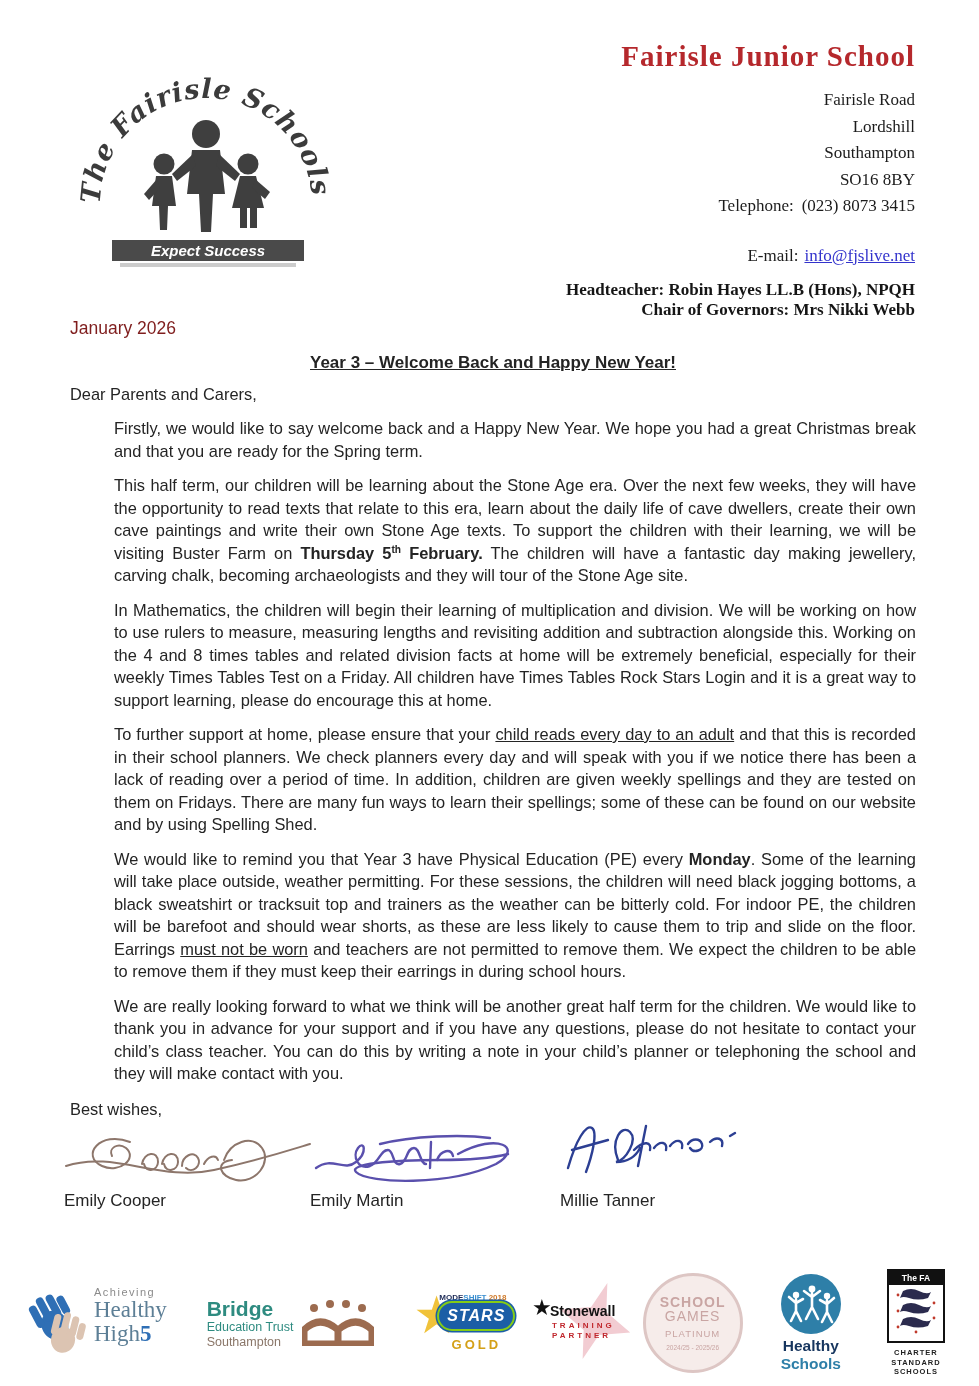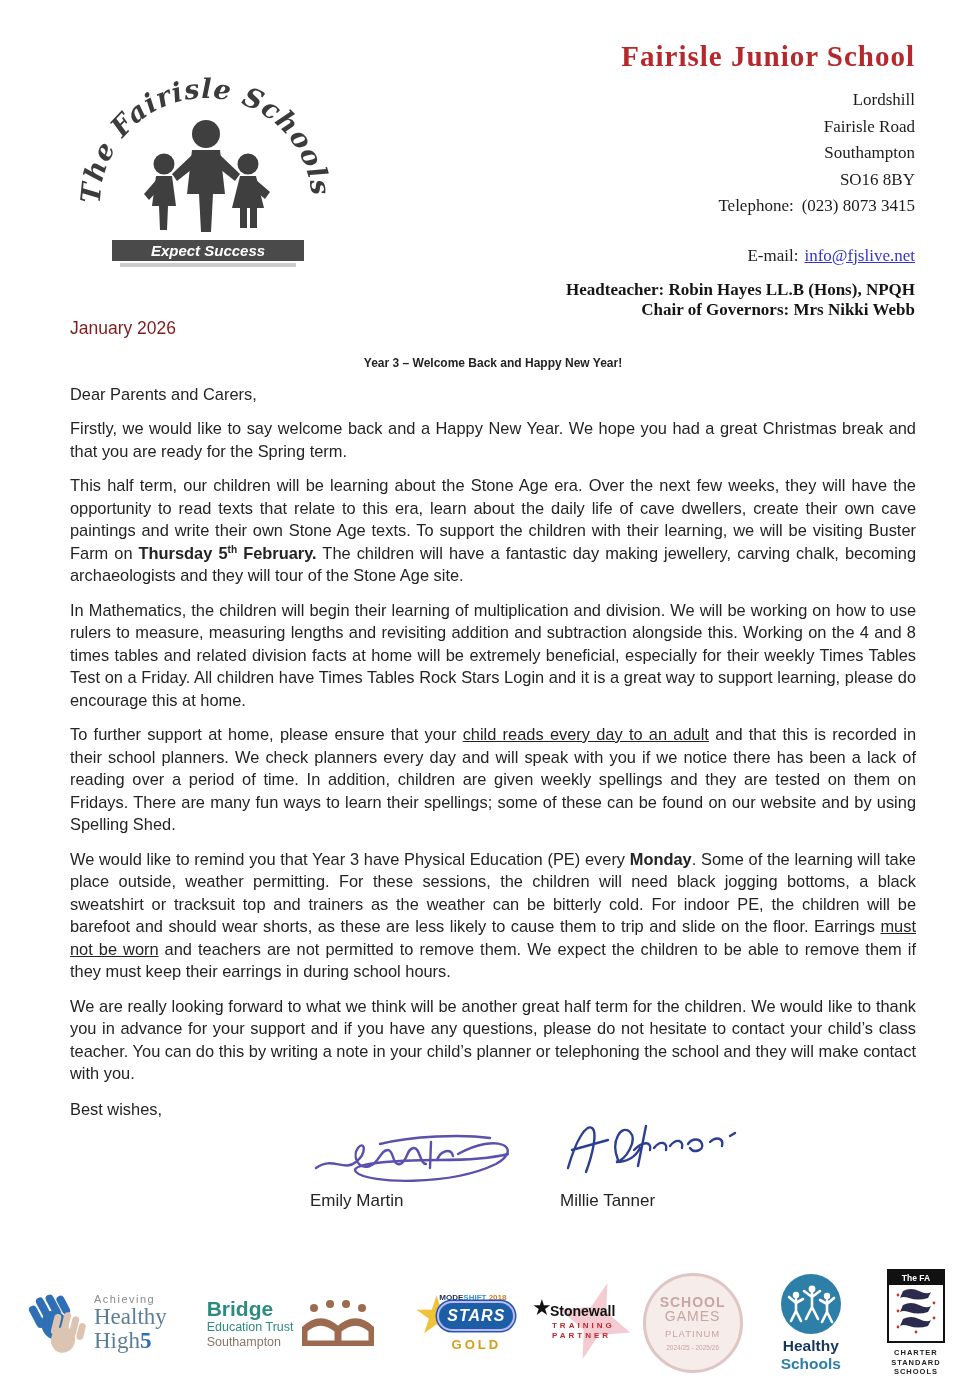--- a/index.html
+++ b/index.html
@@ -14,56 +14,56 @@
   .phone-line { font-size:17px; line-height:26.5px; color:#1c1c1c; }
   .phone-line .lbl { margin-right:8px; }
   .email-line { font-size:17px; margin-top:26px; color:#1c1c1c; }
   .email-line .lbl { margin-right:6px; }
   .email-link { text-decoration:underline; }
   .head-lines { margin-top:14px; font-weight:bold; font-size:17px; line-height:20px; color:#151515;text-align:right; }
 
   
   .date { position:absolute; left:70px; top:318px; font-size:17.5px; color:#7f1d1d; }
   .letter-body { position:absolute; left:70px; top:352px; width:846px; font-size:16.4px; line-height:22.5px; text-align:justify; color:#242424; }
-  .letter-title { text-align:center; font-weight:bold; font-size:12px; }
+  .letter-title { text-align:center; font-weight:bold; text-decoration:underline; font-size:17px; }
   .salutation { margin-top:8px; }
-  .letter-body p.para { margin-top:12px; }
+  .letter-body p.para { margin-top:12px;margin-left:44px; }
   sup { font-size:62%; line-height:0; }
   .closing { margin-top:13px; }
 
   .sig-row { position:relative; height:90px; margin-top:2px; }
   .sig-col { position:absolute; bottom:0; }
   .sig-col .sig-name { font-size:17px; text-align:left; }
   .sig-svg { position:absolute; bottom:20px; left:0; pointer-events:none; }
   .sig-col.c1 { left:-6px; width:250px; }
   .sig-col.c2 { left:240px; width:240px; }
   .sig-col.c3 { left:490px; width:230px; }
 
   
   .footer-logos { position:absolute; left:26px; right:26px; top:1268px; height:110px; display:flex; align-items:center; justify-content:space-between; }
   .flogo { position:relative; flex:0 0 auto; }
 
-  .hh5 { display:flex; align-items:center; gap:6px; width:170px; }
+  .hh5 { display:flex; gap:6px; width:170px; }
   .hh5-text .l1 { font-size:11px; letter-spacing:1.5px; color:#8a8a8a; }
   .hh5-text .l2 { font-family:"Liberation Serif", serif; font-size:23px; color:#5d7f96; line-height:24px; }
   .hh5-text .l3 { font-family:"Liberation Serif", serif; font-size:23px; color:#5d7f96; line-height:24px; }
   .hh5-text .l3 b { color:#2f6fb5; font-weight:bold; }
 
   .nos { width:76px; text-align:center; }
 
   .bridge { display:flex; align-items:center; gap:8px; width:200px; }
   .bridge-text .b1 { font-size:21px; font-weight:bold; color:#2e8b80; line-height:23px; }
   .bridge-text .b2 { font-size:12.5px; color:#2e8b80; line-height:15px; }
   .bridge-text .b3 { font-size:12.5px; color:#8a7668; line-height:15px; }
 
   .mshift { width:104px; text-align:center; position:relative; height:84px; }
   .mshift .topline { position:absolute; top:12px; left:22px; font-size:8px; font-weight:bold; white-space:nowrap; }
   .mshift .topline .m1 { color:#1d2a56; } .mshift .topline .m2 { color:#3a8fd0; } .mshift .topline .m3 { color:#d07a2a; }
   .mshift .star-bg { position:absolute; left:-4px; top:8px; font-size:52px; color:#f0c23a; line-height:52px; }
-  .mshift .oval { position:absolute; left:20px; top:20px; width:78px; height:30px; background:#1b5ea6; border:2px solid #c4b5fd; box-shadow:0 0 0 1.5px #1b5ea6; border-radius:16px; color:#fff; font-style:italic; font-weight:bold; font-size:16px; line-height:26px; letter-spacing:1px; }
+  .mshift .oval { position:absolute; left:20px; top:20px; width:78px; height:30px; background:#1b5ea6; border:2px solid #84cc16; box-shadow:0 0 0 1.5px #1b5ea6; border-radius:16px; color:#fff; font-style:italic; font-weight:bold; font-size:16px; line-height:26px; letter-spacing:1px; }
   .mshift .gold { position:absolute; left:20px; top:56px; width:78px; color:#d4a017; font-weight:bold; font-size:13px; letter-spacing:3px; }
 
   .stonewall { width:100px; position:relative; height:84px; }
   .stonewall .pink-star { position:absolute; right:0; top:0; }
   .stonewall .blk-star { position:absolute; left:0; top:14px; font-size:22px; color:#111; }
   .stonewall .sw-title { position:absolute; left:18px; top:22px; font-size:14px; font-weight:bold; color:#111; }
   .stonewall .sw-sub { position:absolute; left:20px; top:40px; font-size:8px; font-weight:bold; color:#c0272d; letter-spacing:3px; line-height:10px; }
 
   .sgames { width:100px; height:100px; border-radius:50%; background:#f6ecea; border:3px solid #ddc6c4; text-align:center; color:#c9a5a3; padding-top:18px; }
   .sgames .g1 { font-size:14px; font-weight:bold; letter-spacing:1px; }
@@ -111,22 +111,22 @@
         <path d="M175 137 L190 150 L185 157 L172 146 Z"></path>
       </g>
       <rect x="32" y="198" width="192" height="21" fill="#4a4a4a"></rect>
       <text x="128" y="214" text-anchor="middle" font-style="italic" font-weight="bold" font-size="15" fill="#ffffff">Expect Success</text>
       <rect x="40" y="221" width="176" height="4" fill="#9a9a9a" opacity="0.5"></rect>
     </svg>
   </div>
 
   <div class="header-right">
     <div class="school-name" style="color:#b5282c">Fairisle Junior School</div>
+    <div class="addr-line">Fairisle Road</div>
     <div class="addr-line">Lordshill</div>
-    <div class="addr-line">Fairisle Road</div>
     <div class="addr-line">Southampton</div>
     <div class="addr-line">SO16 8BY</div>
     <div class="phone-line">
       <span class="lbl">Telephone:</span><span>(023) 8073 3415</span>
     </div>
     <div class="email-line">
       <span class="lbl">E-mail:</span><a href="#" class="email-link" style="color:#3333cc">info@fjslive.net</a>
     </div>
     <div class="head-lines">
       <div>Headteacher: Robin Hayes LL.B (Hons), NPQH</div>
@@ -143,20 +143,30 @@
     <p class="para"><span>Firstly, we would like to say welcome back and a Happy New Year. We hope you had a great Christmas break and that you are ready for the Spring term.</span></p>
     <p class="para"><span>This half term, our children will be learning about the Stone Age era.  Over the next few weeks, they will have the opportunity to read texts that relate to this era, learn about the daily life of cave dwellers, create their own cave paintings and write their own Stone Age texts. To support the children with their learning, we will be visiting Buster Farm on </span><span style="font-weight: bold;">Thursday 5</span><sup style="font-weight: bold;">th</sup><span style="font-weight: bold;"> February.</span><span> The children will have a fantastic day making jewellery, carving chalk, becoming archaeologists and they will tour of the Stone Age site.</span></p>
     <p class="para"><span>In Mathematics, the children will begin their learning of multiplication and division.  We will be working on how to use rulers to measure, measuring lengths and revisiting addition and subtraction alongside this. Working on the 4 and 8 times tables and related division facts at home will be extremely beneficial, especially for their weekly Times Tables Test on a Friday.  All children have Times Tables Rock Stars Login and it is a great way to support learning, please do encourage this at home.</span></p>
     <p class="para"><span>To further support at home, please ensure that your </span><span style="text-decoration: underline;">child reads every day to an adult</span><span> and that this is recorded in their school planners. We check planners every day and will speak with you if we notice there has been a lack of reading over a period of time. In addition, children are given weekly spellings and they are tested on them on Fridays.  There are many fun ways to learn their spellings; some of these can be found on our website and by using Spelling Shed.</span></p>
     <p class="para"><span>We would like to remind you that Year 3 have Physical Education (PE) every </span><span style="font-weight: bold;">Monday</span><span>.  Some of the learning will take place outside, weather permitting.  For these sessions, the children will need black jogging bottoms, a black sweatshirt or tracksuit top and trainers as the weather can be bitterly cold.  For indoor PE, the children will be barefoot and should wear shorts, as these are less likely to cause them to trip and slide on the floor. Earrings </span><span style="text-decoration: underline;">must not be worn</span><span> and teachers are not permitted to remove them.  We expect the children to be able to remove them if they must keep their earrings in during school hours.</span></p>
     <p class="para"><span>We are really looking forward to what we think will be another great half term for the children.  We would like to thank you in advance for your support and if you have any questions, please do not hesitate to contact your child’s class teacher.  You can do this by writing a note in your child’s planner or telephoning the school and they will make contact with you.</span></p>
 
     <div class="closing">Best wishes,</div>
 
     <div class="sig-row">
+      <div class="sig-col c1">
+        <svg class="sig-svg" width="250" height="66" viewBox="0 0 250 66">
+          <g fill="none" stroke="#8d766b" stroke-width="2" stroke-linecap="round">
+            <path d="M2 40 C 50 24 96 56 150 44 C 196 34 226 24 246 18"></path>
+            <path d="M66 16 C 36 4 16 30 38 40 C 56 48 74 32 62 22 C 54 16 44 22 48 30"></path>
+            <path d="M78 38 c 2 -12 16 -14 16 -2 c 0 8 -12 12 -14 2 m 18 0 c 2 -12 16 -14 16 -2 c 0 8 -12 12 -14 2 m 18 2 c 0 -10 12 -16 16 -8 c 4 8 -6 16 -12 10 m 18 -4 c 4 -8 12 -10 14 -4 m 6 0 c 6 -18 28 -26 38 -12 c 10 14 -6 36 -26 32 c -16 -3 -22 -18 -4 -20"></path>
+          </g>
+        </svg>
+        <div class="sig-name">Emily Cooper</div>
+      </div>
       <div class="sig-col c2">
         <svg class="sig-svg" width="220" height="58" viewBox="0 0 220 58" style="bottom:26px">
           <g fill="none" stroke="#5a50ad" stroke-width="2.4" stroke-linecap="round">
             <path d="M6 40 C 22 28 34 44 46 34 C 58 24 54 12 48 20 C 42 28 48 42 60 38 C 70 34 70 22 78 22 C 84 22 82 38 90 36 C 98 34 96 20 104 20 C 110 20 110 36 116 36 M121 14 L120 40 M127 32 C 131 22 141 20 143 28"></path>
             <path d="M148 26 C 188 4 214 20 186 36 C 140 58 58 56 46 44 C 38 36 80 32 130 32 C 162 32 182 30 198 26"></path>
             <path d="M70 16 C 102 8 152 6 180 10"></path>
           </g>
         </svg>
         <div class="sig-name">Emily Martin</div>
       </div>

